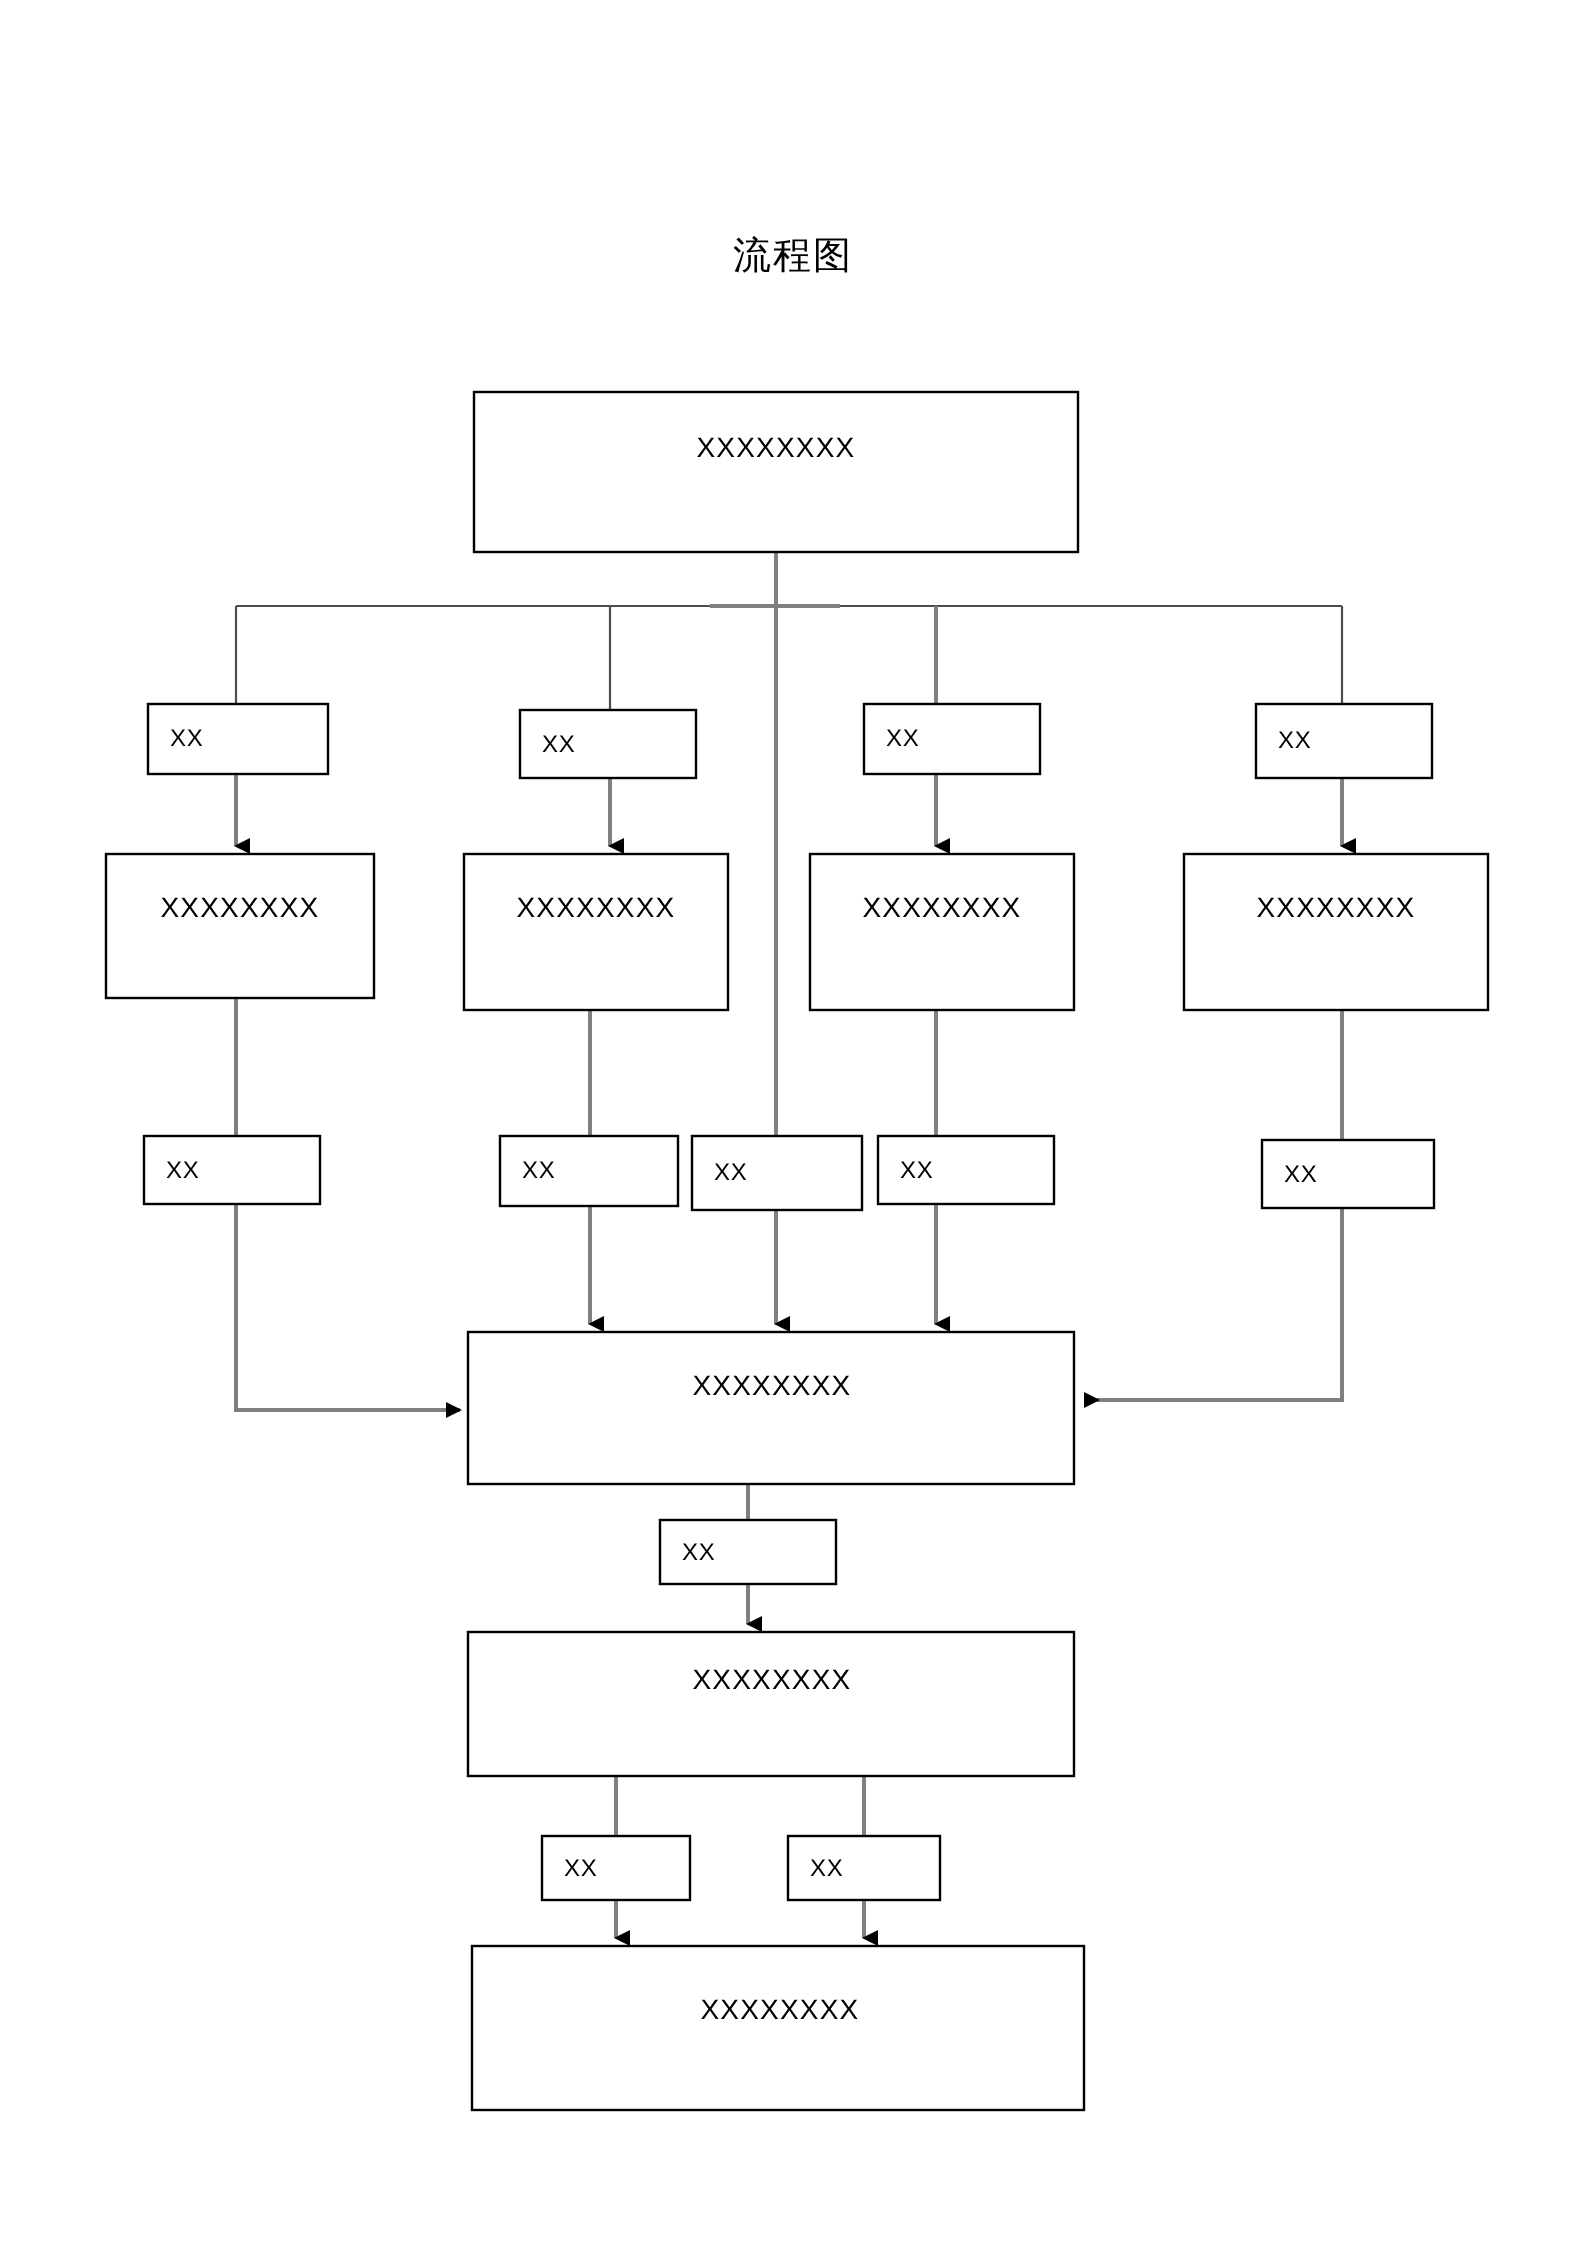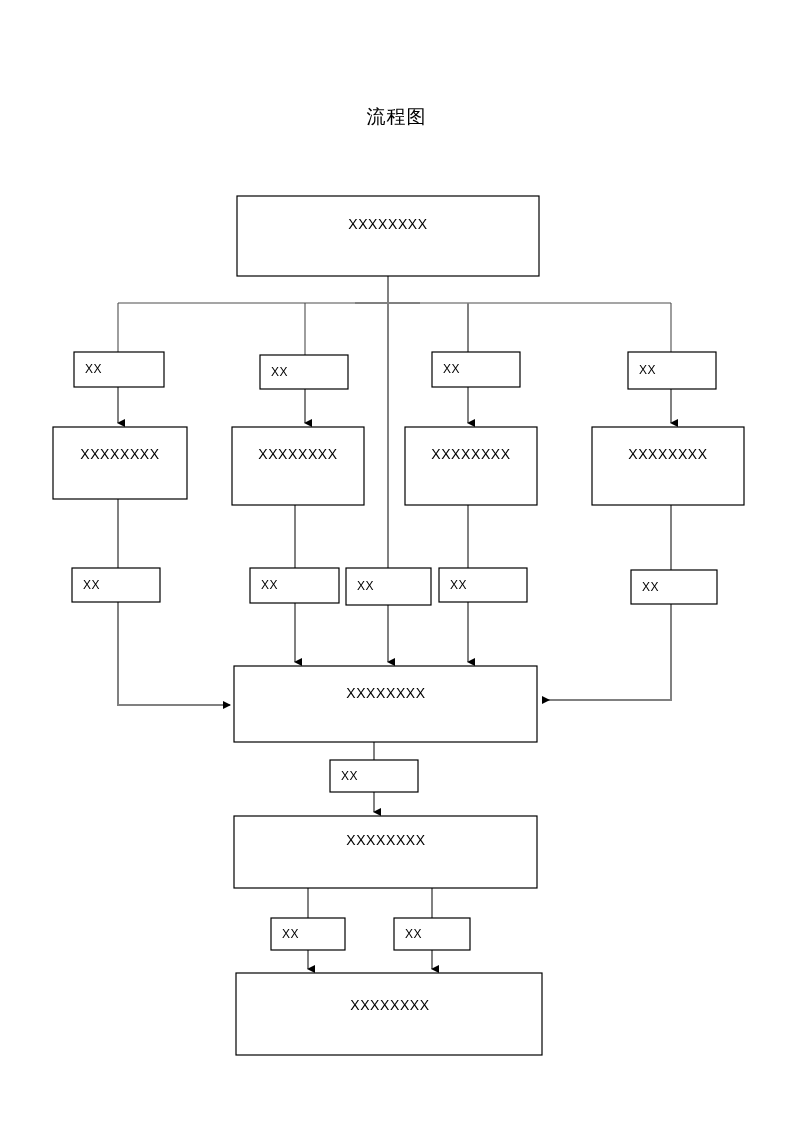--- a/index.html
+++ b/index.html
@@ -16,21 +16,21 @@
   }
   #page {
     position: relative;
     width: 793px;
     height: 1122px;
     background: #ffffff;
   }
   #chart-title {
     position: absolute;
     left: 0;
-    top: 104px;
+    top: 116px;
     width: 793px;
     text-align: center;
     font-size: 19px;
     color: #000000;
     letter-spacing: 1px;
     line-height: 26px;
   }
   svg.flow-canvas {
     position: absolute;
     left: 0;

